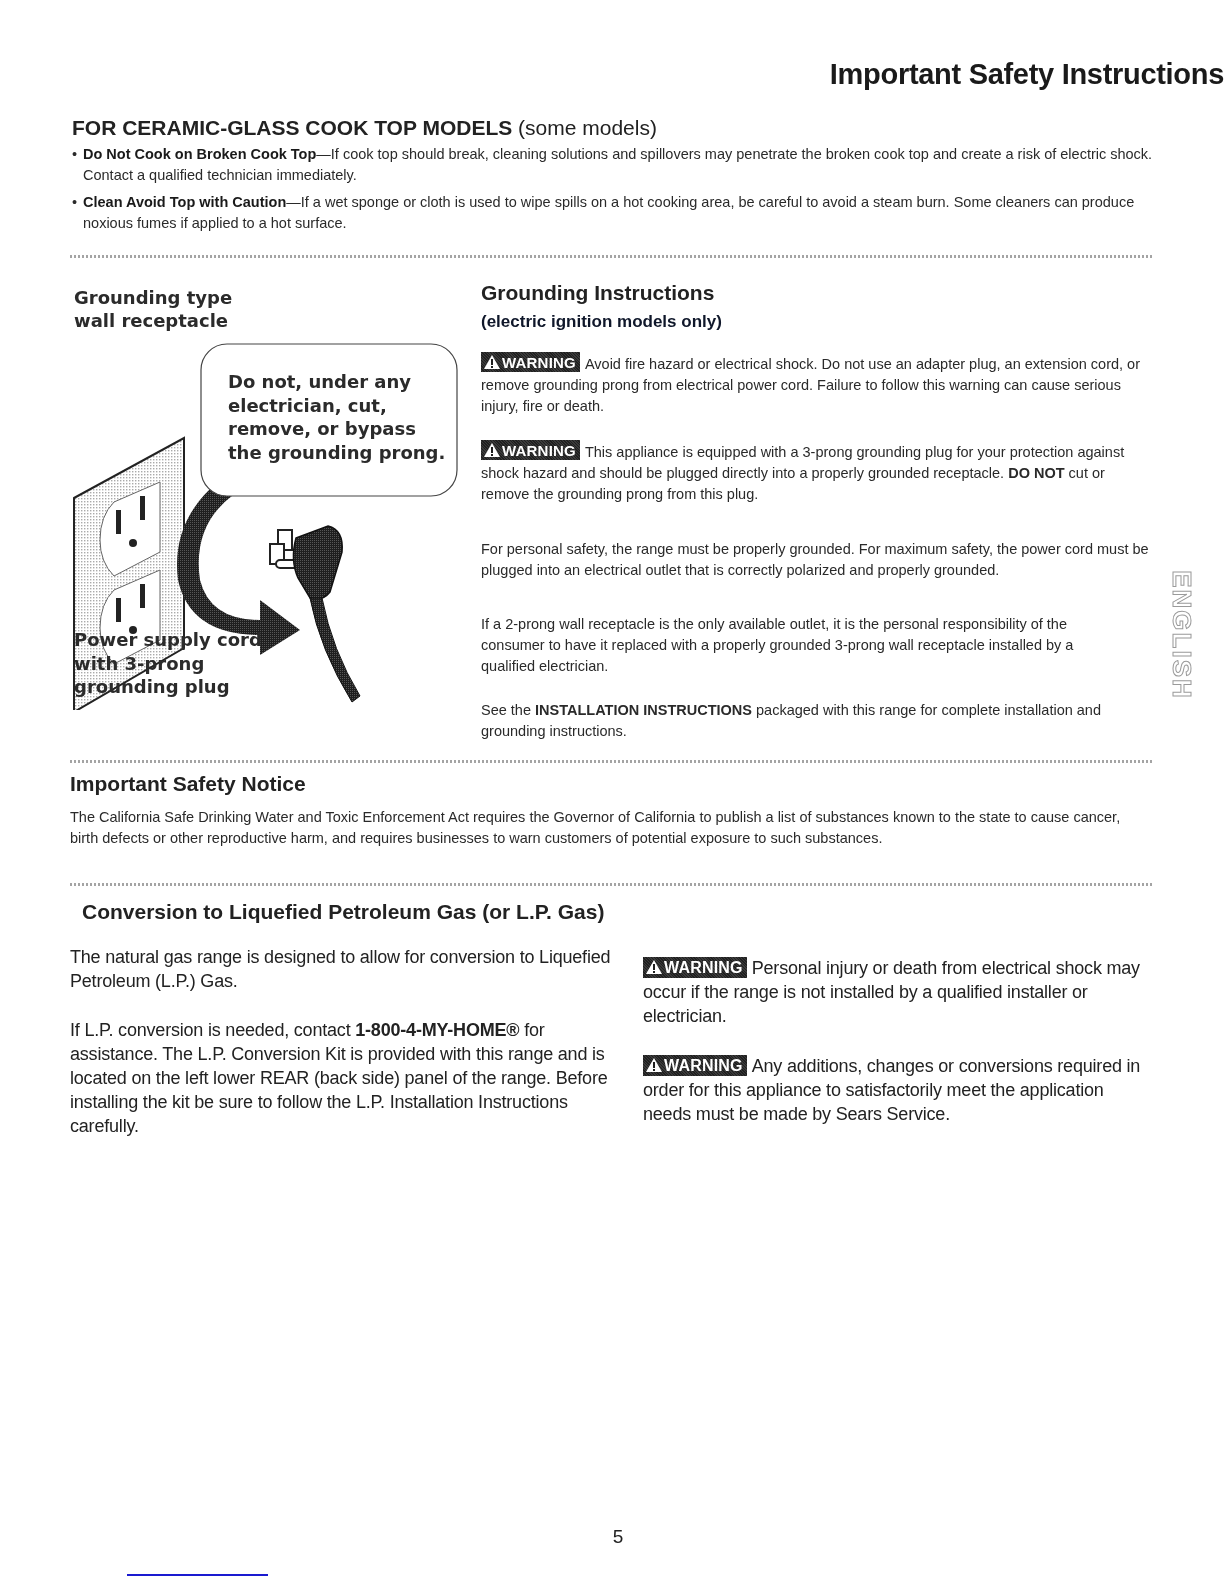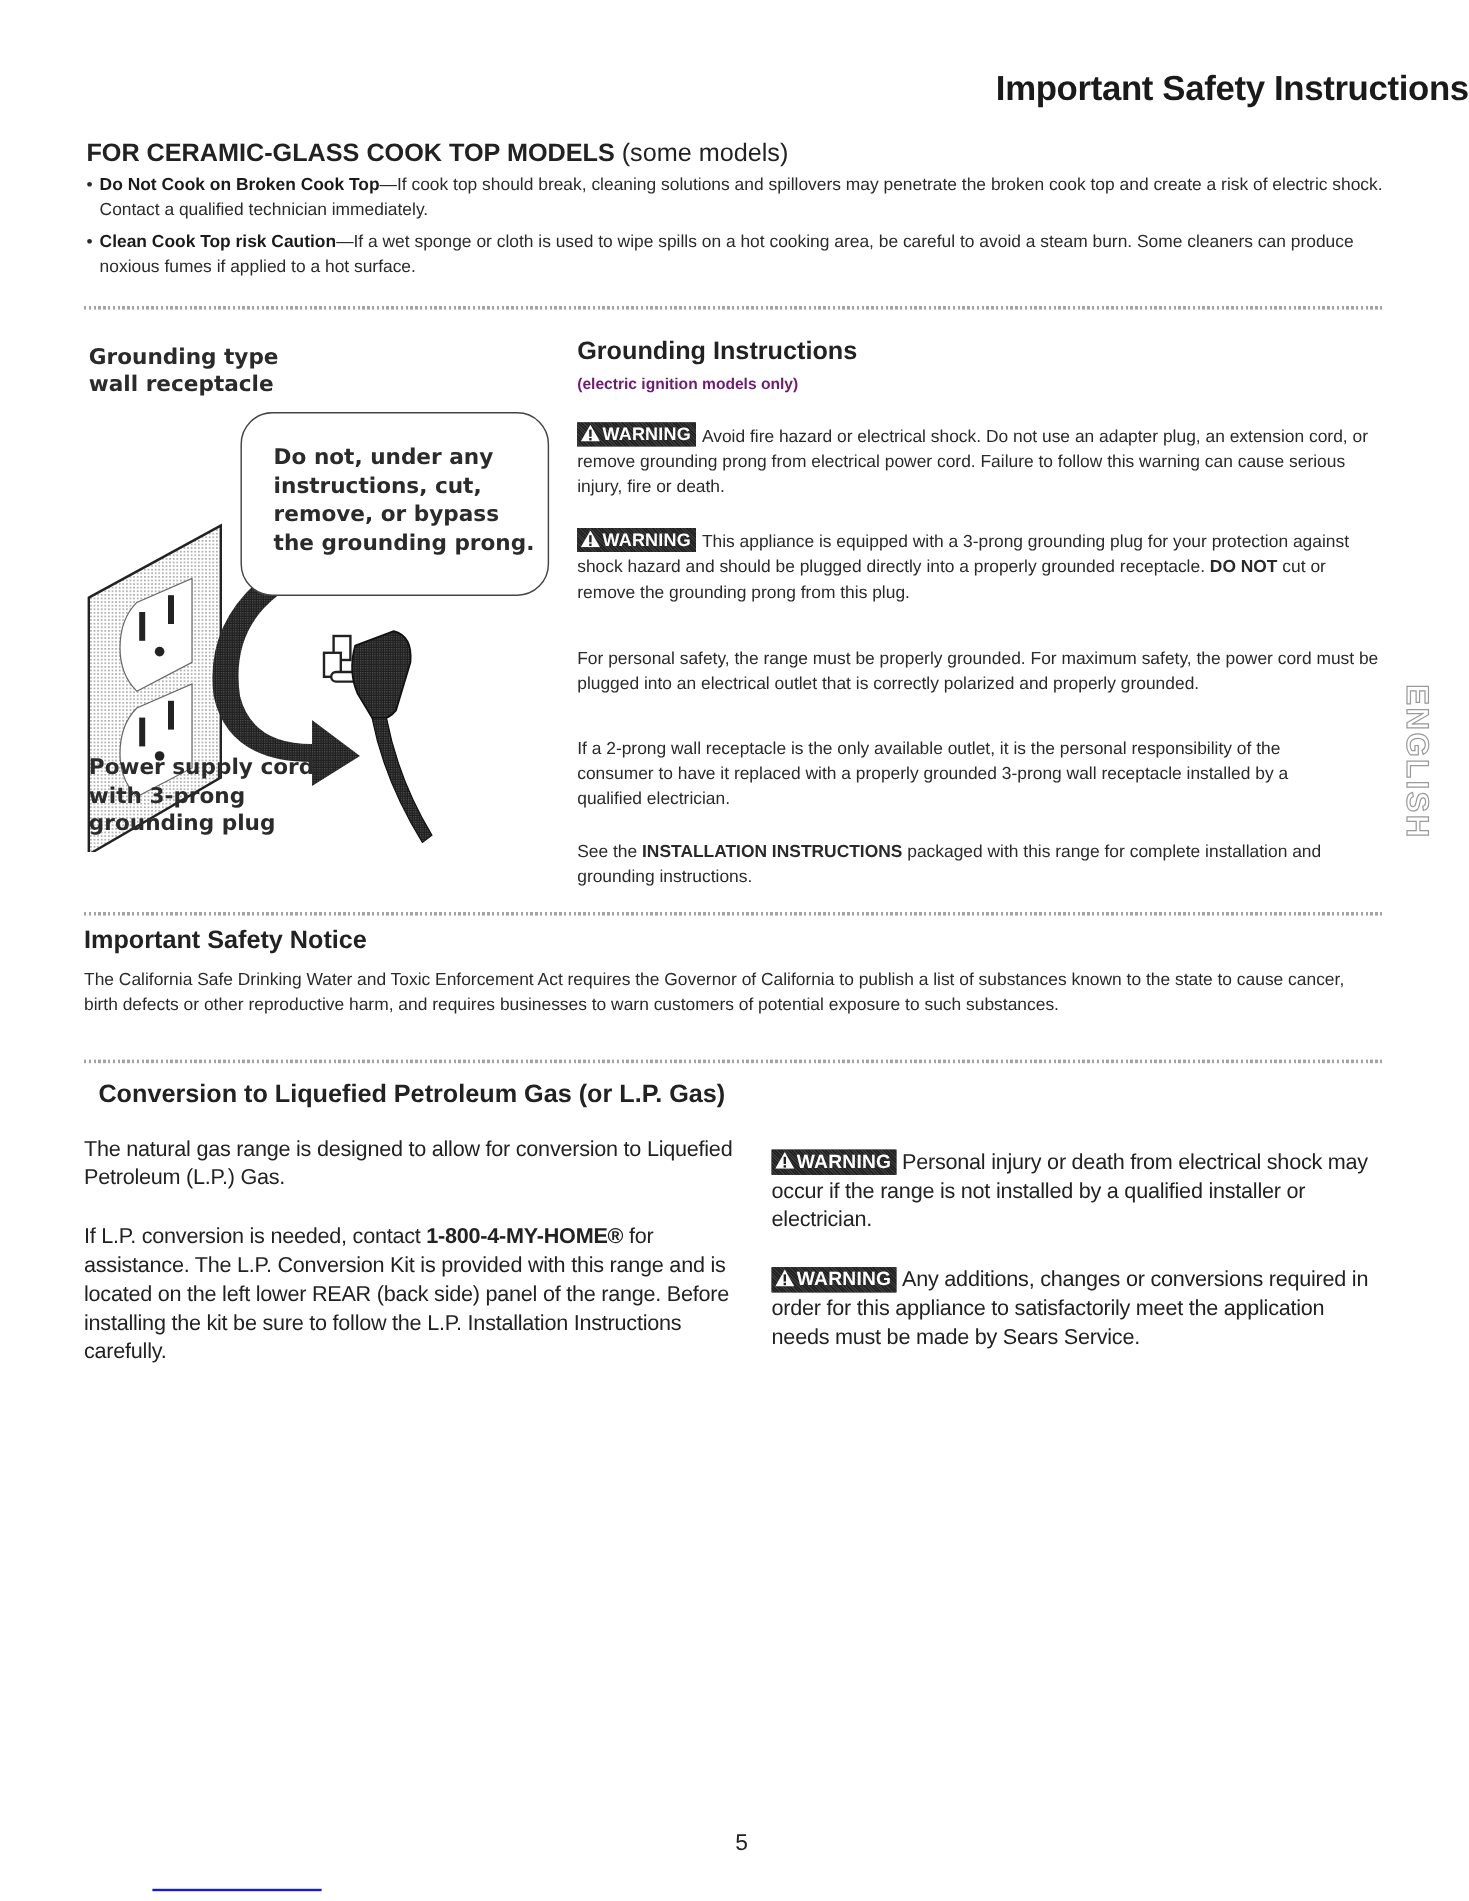--- a/index.html
+++ b/index.html
@@ -43,21 +43,21 @@
   <span>FOR CERAMIC-GLASS COOK TOP MODELS</span>
   <span class="light">(some models)</span>
 </div>
 
 <div class="bullet small" style="top:144px;">
   <span class="dot">•</span>
   <span class="txt"><b>Do Not Cook on Broken Cook Top</b><span>—If cook top should break, cleaning solutions and spillovers may penetrate the broken cook top and create a risk of electric shock. Contact a qualified technician immediately.</span></span>
 </div>
 <div class="bullet small" style="top:192px;">
   <span class="dot">•</span>
-  <span class="txt"><b>Clean Cook Top risk Caution</b><span>—If a wet sponge or cloth is used to wipe spills on a hot cooking area, be careful to avoid a steam burn. Some cleaners can produce noxious fumes if applied to a hot surface.</span></span>
+  <span class="txt"><b>Clean Avoid Top with Caution</b><span>—If a wet sponge or cloth is used to wipe spills on a hot cooking area, be careful to avoid a steam burn. Some cleaners can produce noxious fumes if applied to a hot surface.</span></span>
 </div>
 
 <div class="divider" style="top:255px;"></div>
 
 <div class="abs humanist" style="left:74px; top:286px; font-size:18px; line-height:23px;">
   <div>Grounding type</div>
   <div>wall receptacle</div>
 </div>
 
 <svg class="abs" style="left:60px; top:330px;" width="420" height="380">
@@ -92,33 +92,33 @@
     <rect x="218" y="200" width="14" height="20" fill="#fff" stroke="#222" stroke-width="2"></rect>
     <rect x="210" y="214" width="14" height="20" fill="#fff" stroke="#222" stroke-width="2"></rect>
     <rect x="216" y="230" width="24" height="8" rx="4" fill="#fff" stroke="#222" stroke-width="2"></rect>
     <path d="M236,208 L268,196 Q284,200 282,222 L270,262 Q262,272 250,268 L238,248 Q230,230 236,208 Z" fill="url(#dark)" stroke="#111" stroke-width="1.5"></path>
     <path d="M250,268 Q260,320 292,372 L300,366 Q272,320 262,268 Z" fill="url(#dark)" stroke="#111" stroke-width="1"></path>
   </g>
 </svg>
 
 <div class="abs humanist" style="left:228px; top:370px; font-size:18px; line-height:23.5px;">
   <div>Do not, under any</div>
-  <div>instructions, cut,</div>
+  <div>electrician, cut,</div>
   <div>remove, or bypass</div>
   <div>the grounding prong.</div>
 </div>
 
 <div class="abs humanist" style="left:74px; top:628px; font-size:18px; line-height:23.5px;">
   <div>Power supply cord</div>
   <div>with 3-prong</div>
   <div>grounding plug</div>
 </div>
 
 <div class="abs h2" style="left:481px; top:281px; font-weight:bold;">Grounding Instructions</div>
-<div class="abs" style="left:481px; top:312px; font-size:13px; font-weight:bold; color:#701a75;">(electric ignition models only)</div>
+<div class="abs" style="left:481px; top:312px; font-size:17px; font-weight:bold; color:#0f172a;">(electric ignition models only)</div>
 
 <div class="abs para" style="left:481px; top:352px; width:680px;">
   <span class="warn-badge"><span class="tri"><svg width="16" height="14">
           <polygon points="8,0 16,14 0,14" fill="#fff"></polygon>
           <rect x="7" y="4" width="2" height="6" fill="#202020"></rect>
           <rect x="7" y="11" width="2" height="2" fill="#202020"></rect>
         </svg></span><span>WARNING</span></span><span>Avoid fire hazard or electrical shock. Do not use an adapter plug, an extension cord, or remove grounding prong from electrical power cord. Failure to follow this warning can cause serious injury, fire or death.</span>
 </div>
 
 <div class="abs para" style="left:481px; top:440px; width:660px;">

